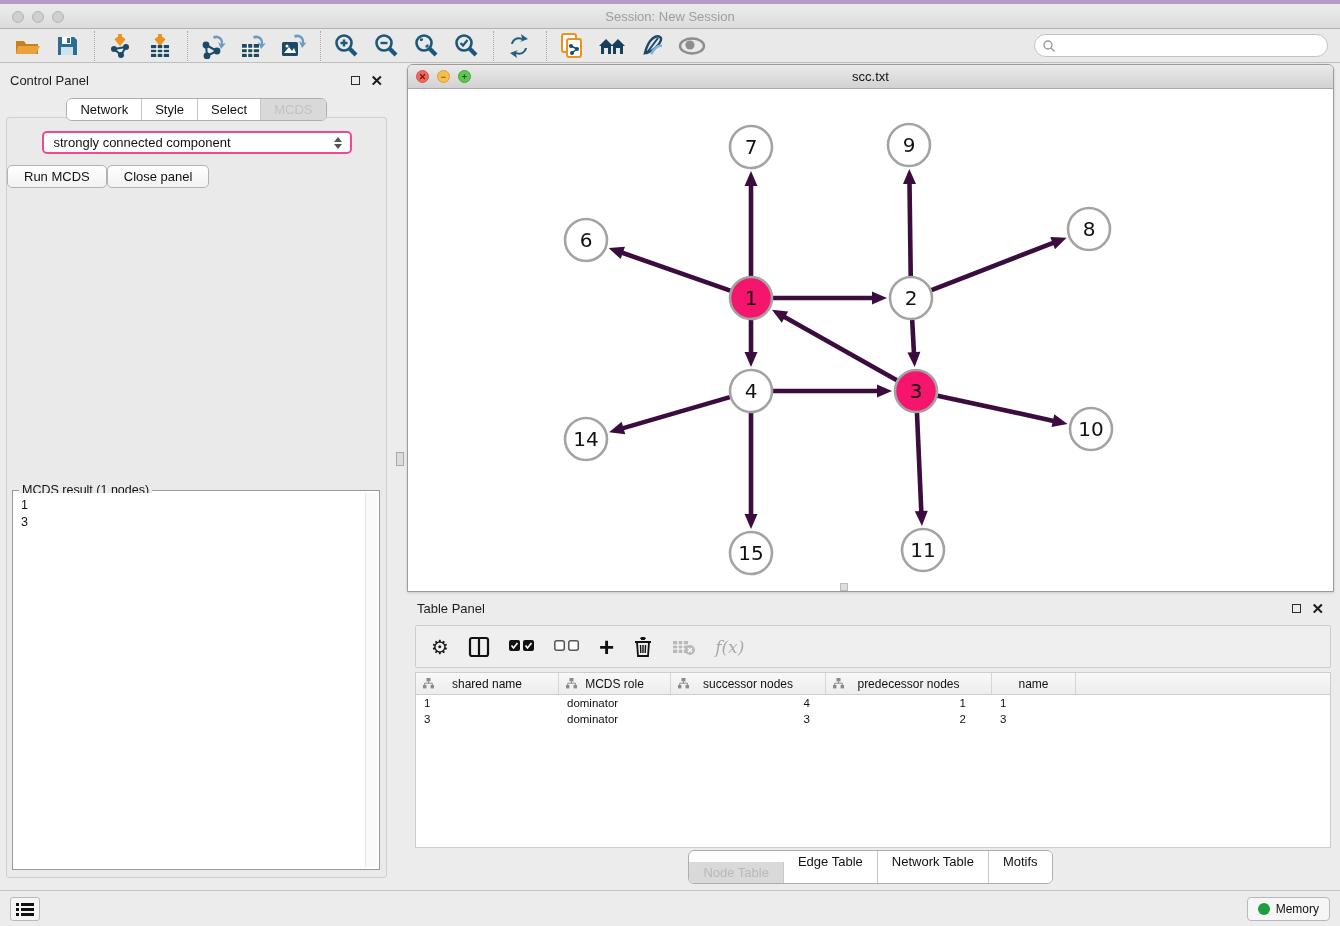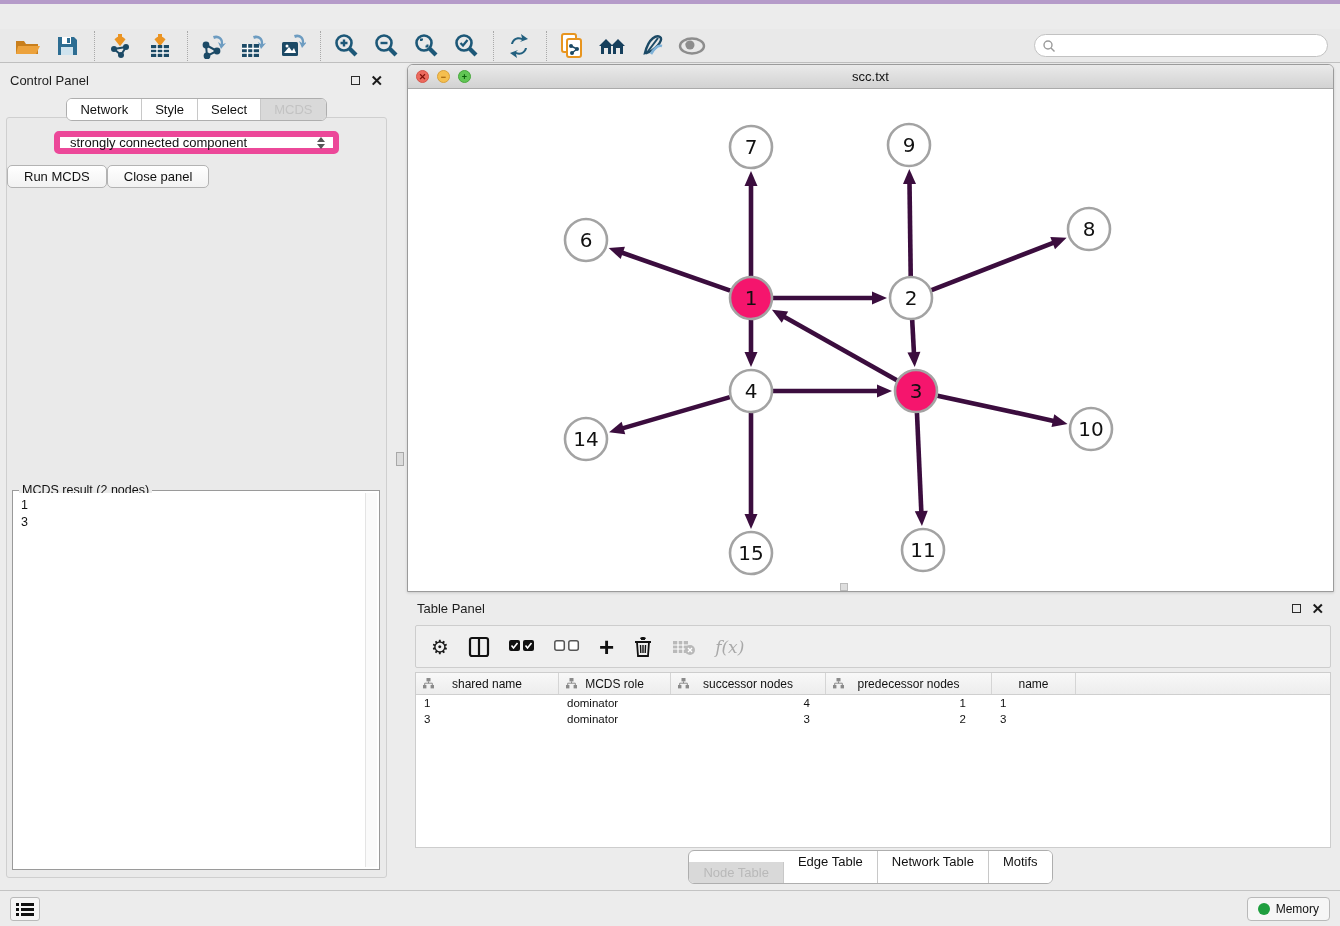--- a/index.html
+++ b/index.html
@@ -31,21 +31,21 @@
   .float-box { width:9px; height:9px; border:1.5px solid #2b2b2b; margin-right:10px; }
   .close-x { font-size:15px; font-weight:bold; color:#1b1b1b; line-height:1; }
   .seg-tabs { display:flex; justify-content:center; margin-top:2px; position:relative; z-index:2; }
   .seg { display:flex; border:1px solid #aeaeae; border-radius:6px; overflow:hidden; background:#fff; }
   .seg > div { padding:3px 13px; font-size:13px; color:#111; background:#fff; border-right:1px solid #c8c8c8; }
   .seg > div:last-child { border-right:none; }
   .seg > div.seg-active { background:#d9d9d9; color:#c3c3c3; }
   .cp-content { position:absolute; left:6px; right:6px; top:53px; bottom:10px;
     background:#eaeaea; border:1px solid #cfcfcf; border-radius:3px; }
   .opt-label { text-align:center; margin-top:19px; font-size:13px; color:#111; }
-  .dropdown { width:285px; height:23px; margin:13px auto 0; background:#fff; border:6px solid #ec4899;
+  .dropdown { width:310px; height:23px; margin:13px auto 0; background:#fff; border:2px solid #ec4899;
     border-radius:5px; display:flex; align-items:center; padding:0 8px 0 10px; font-size:13px; color:#111; }
   .dropdown .dd-label { flex:1; }
   .dd-arrows { display:flex; flex-direction:column; gap:2px; align-items:center; }
   .dd-arrows i { display:block; width:0; height:0; border-left:4px solid transparent; border-right:4px solid transparent; }
   .dd-up { border-bottom:5px solid #555; } .dd-down { border-top:5px solid #555; }
   .btn-row { display:flex; justify-content:flex-start; margin-top:11px; }
   .aq-btn { background:linear-gradient(#ffffff,#f2f2f2); border:1px solid #b3b3b3; border-radius:5px;
     font-size:13px; color:#111; padding:3px 16px; }
   .mcds-fieldset { position:absolute; left:5px; right:6px; top:372px; bottom:7px;
     border:1px solid #9a9a9a; background:#fff; }
@@ -105,20 +105,26 @@
 
   svg { display:block; }
 </style>
 </head>
 <body>
 
 <div class="app">
 
   <div class="desktop-strip"></div>
 
+  <div class="titlebar">
+    <span class="traffic t1"></span>
+    <span class="traffic t2"></span>
+    <span class="traffic t3"></span>
+    <div class="titlebar-title">Session: New Session</div>
+  </div>
 
   <div class="toolbar">
     <span class="tb-btn">
       <span>
           <svg width="26" height="22">
             <path d="M2 6 L10 6 L12 9 L24 9 L24 19 L2 19 Z" fill="#c97f1c"></path>
             <path d="M4 11 L26 11 L22 19 L2 19 Z" fill="#eca23c"></path>
           </svg>
         </span>
     </span>
@@ -303,21 +309,21 @@
         <span class="dd-arrows">
             <i class="dd-up"></i>
             <i class="dd-down"></i>
           </span>
       </div>
       <div class="btn-row">
         <button class="aq-btn">Run MCDS</button>
         <button class="aq-btn">Close panel</button>
       </div>
       <div class="mcds-fieldset">
-        <span class="mcds-legend">MCDS result (2 nodes)</span>
+        <span class="mcds-legend">MCDS result (1 nodes)</span>
         <div class="mcds-text">
           <div>1</div>
           <div>3</div>
         </div>
         <div class="mcds-scroll"></div>
       </div>
     </div>
   </div>
 
   <div class="v-split-handle"></div>

